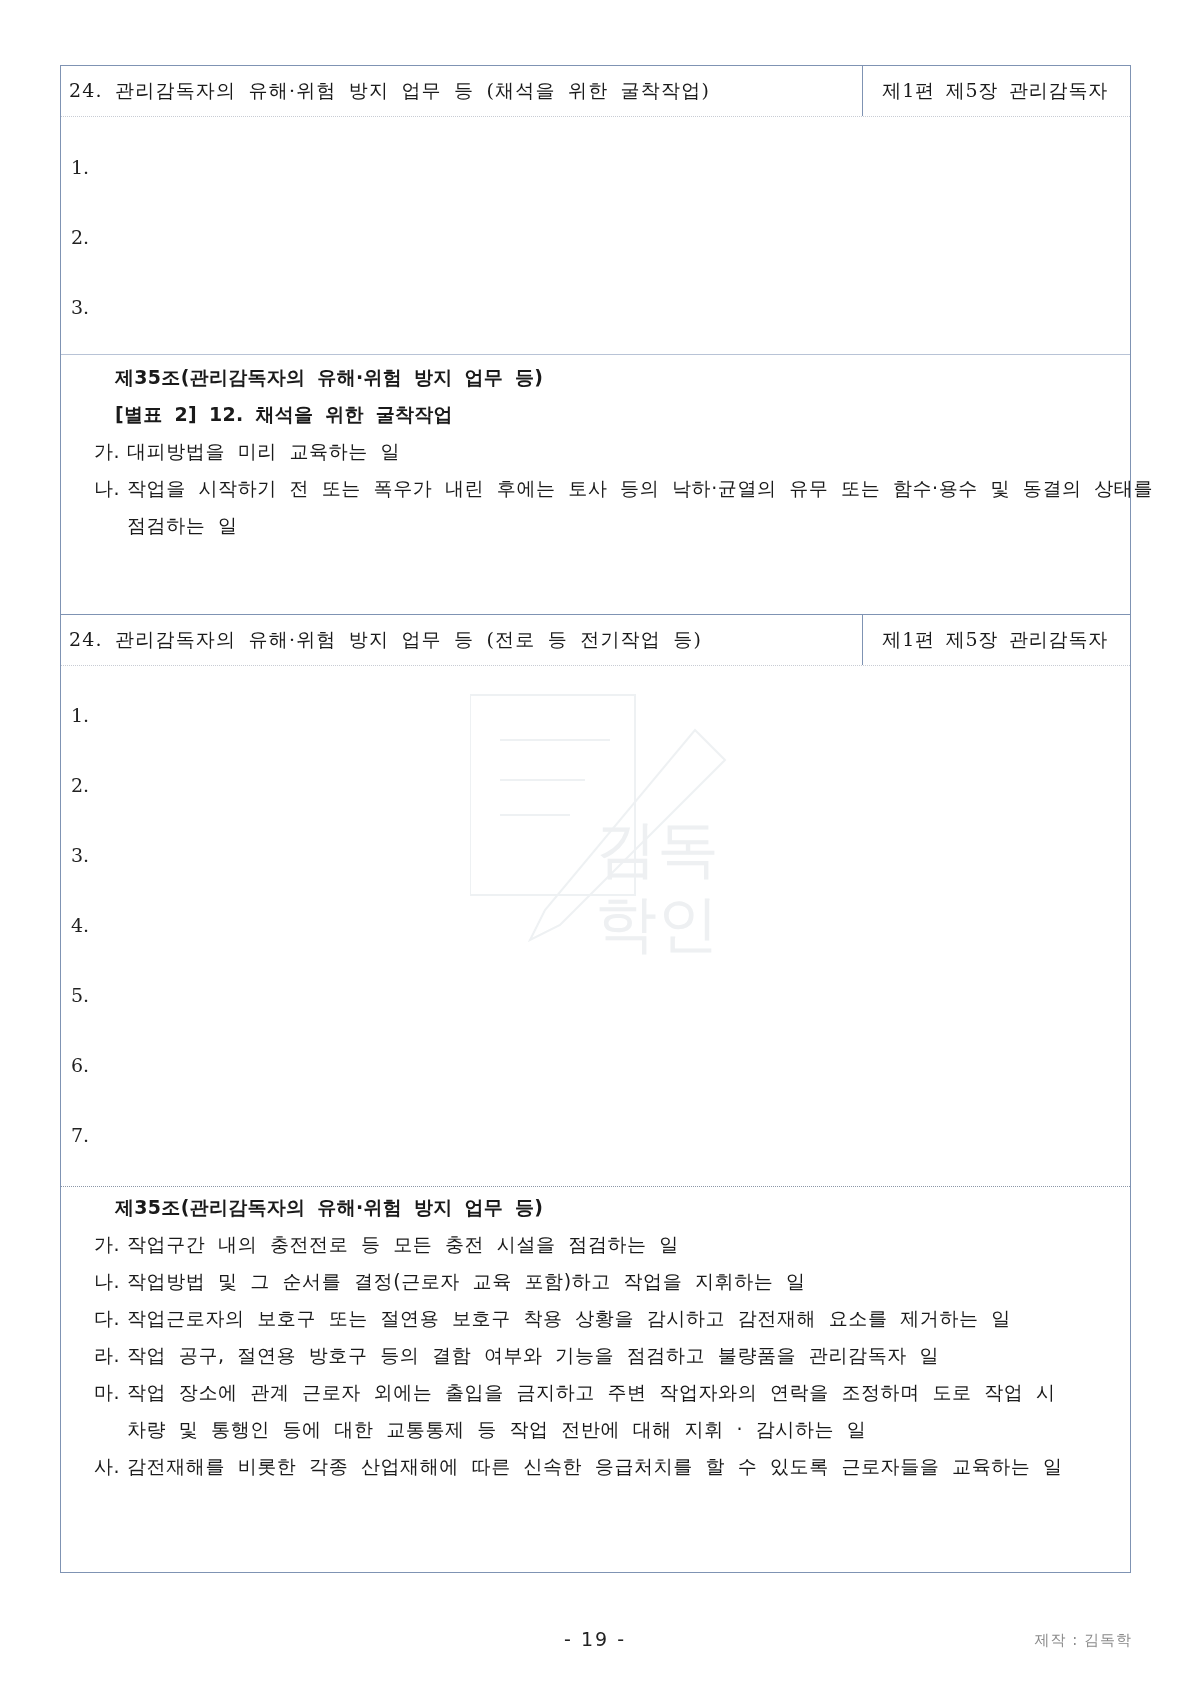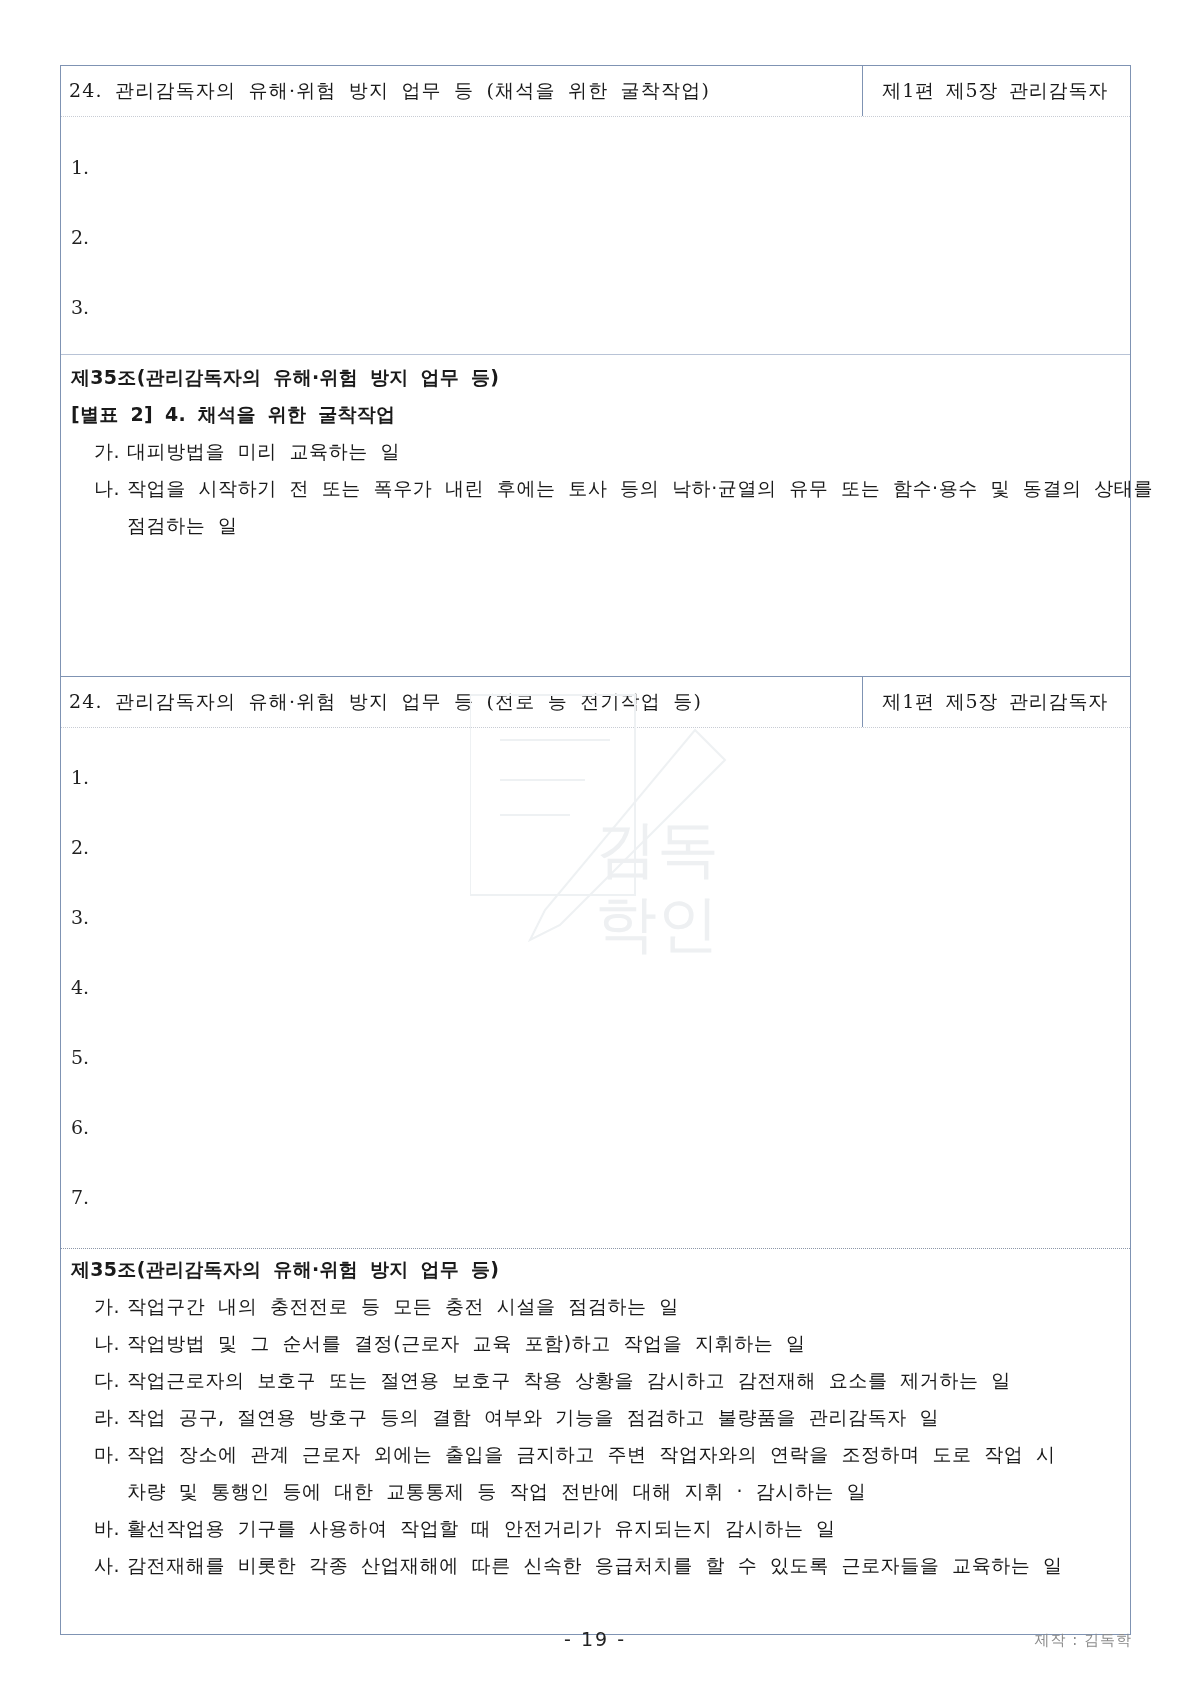--- a/index.html
+++ b/index.html
@@ -27,21 +27,21 @@
   .blank-area { position: relative; border-bottom: 1px solid #b8c3d6; box-sizing: border-box; }
   .box2 .blank-area { border-bottom: 1px dotted #8c97a8; }
   .num-item {
     position: absolute; left: 10px; font-size: 19px; line-height: 24px; color: #222;
   }
   .law { padding: 8px 10px 6px 10px; }
   .law-line {
     font-family: "DejaVu Sans", "Liberation Sans", sans-serif;
     font-size: 19px; line-height: 37px; height: 37px; white-space: nowrap; letter-spacing: 0.6px; word-spacing: 6px;
   }
-  .law-line.bold { font-weight: bold; letter-spacing: 0.3px; word-spacing: 5px; }
+  .law-line.bold { font-weight: bold; letter-spacing: 0.3px; word-spacing: 5px; margin-left: 44px; }
   .law-line.item { padding-left: 23px; }
   .law-line.cont { padding-left: 56px; }
   .law-line .mark { display: inline-block; width: 33px; }
   .watermark {
     position: absolute; left: 470px; top: 690px; width: 300px; height: 340px; pointer-events: none;
   }
   .footer-page {
     position: absolute; top: 1628px; left: 0; width: 1190px; text-align: center;
     font-family: "DejaVu Sans", "Liberation Sans", sans-serif; font-size: 19px; color: #222; letter-spacing: 2px;
   }
@@ -58,28 +58,28 @@
     <div class="box-title">24. 관리감독자의 유해·위험 방지 업무 등 (채석을 위한 굴착작업)</div>
     <div class="box-chapter">제1편 제5장 관리감독자</div>
   </div>
   <div class="blank-area" style="height:238px;">
     <div class="num-item" style="top:38px;">1.</div>
     <div class="num-item" style="top:108px;">2.</div>
     <div class="num-item" style="top:178px;">3.</div>
   </div>
   <div class="law" style="padding-top:4px;">
     <div class="law-line bold">제35조(관리감독자의 유해·위험 방지 업무 등)</div>
-    <div class="law-line bold">[별표 2] 4. 채석을 위한 굴착작업</div>
+    <div class="law-line bold">[별표 2] 12. 채석을 위한 굴착작업</div>
     <div class="law-line item"><span class="mark">가.</span><span>대피방법을 미리 교육하는 일</span></div>
     <div class="law-line item"><span class="mark">나.</span><span>작업을 시작하기 전 또는 폭우가 내린 후에는 토사 등의 낙하·균열의 유무 또는 함수·용수 및 동결의 상태를</span></div>
     <div class="law-line cont">점검하는 일</div>
   </div>
 </div>
 
-<div class="box box2" style="top:676px;height:959px;">
+<div class="box box2" style="top:614px;height:959px;">
   <div class="box-header">
     <div class="box-title">24. 관리감독자의 유해·위험 방지 업무 등 (전로 등 전기작업 등)</div>
     <div class="box-chapter">제1편 제5장 관리감독자</div>
   </div>
   <div class="blank-area" style="height:521px;">
     <div class="num-item" style="top:37px;">1.</div>
     <div class="num-item" style="top:107px;">2.</div>
     <div class="num-item" style="top:177px;">3.</div>
     <div class="num-item" style="top:247px;">4.</div>
     <div class="num-item" style="top:317px;">5.</div>
@@ -87,21 +87,20 @@
     <div class="num-item" style="top:457px;">7.</div>
   </div>
   <div class="law" style="padding-top:2px;">
     <div class="law-line bold">제35조(관리감독자의 유해·위험 방지 업무 등)</div>
     <div class="law-line item"><span class="mark">가.</span><span>작업구간 내의 충전전로 등 모든 충전 시설을 점검하는 일</span></div>
     <div class="law-line item"><span class="mark">나.</span><span>작업방법 및 그 순서를 결정(근로자 교육 포함)하고 작업을 지휘하는 일</span></div>
     <div class="law-line item"><span class="mark">다.</span><span>작업근로자의 보호구 또는 절연용 보호구 착용 상황을 감시하고 감전재해 요소를 제거하는 일</span></div>
     <div class="law-line item"><span class="mark">라.</span><span>작업 공구, 절연용 방호구 등의 결함 여부와 기능을 점검하고 불량품을 관리감독자 일</span></div>
     <div class="law-line item"><span class="mark">마.</span><span>작업 장소에 관계 근로자 외에는 출입을 금지하고 주변 작업자와의 연락을 조정하며 도로 작업 시</span></div>
     <div class="law-line cont">차량 및 통행인 등에 대한 교통통제 등 작업 전반에 대해 지휘 · 감시하는 일</div>
-    <div class="law-line item"><span class="mark">바.</span><span>활선작업용 기구를 사용하여 작업할 때 안전거리가 유지되는지 감시하는 일</span></div>
     <div class="law-line item"><span class="mark">사.</span><span>감전재해를 비롯한 각종 산업재해에 따른 신속한 응급처치를 할 수 있도록 근로자들을 교육하는 일</span></div>
   </div>
 </div>
 
 <div class="watermark">
   <svg width="300" height="340" viewBox="0 0 300 340">
     <g stroke="#eef1f3" stroke-width="2" fill="none">
       <rect x="0" y="5" width="165" height="200"></rect>
       <line x1="30" y1="50" x2="140" y2="50"></line>
       <line x1="30" y1="90" x2="115" y2="90"></line>

